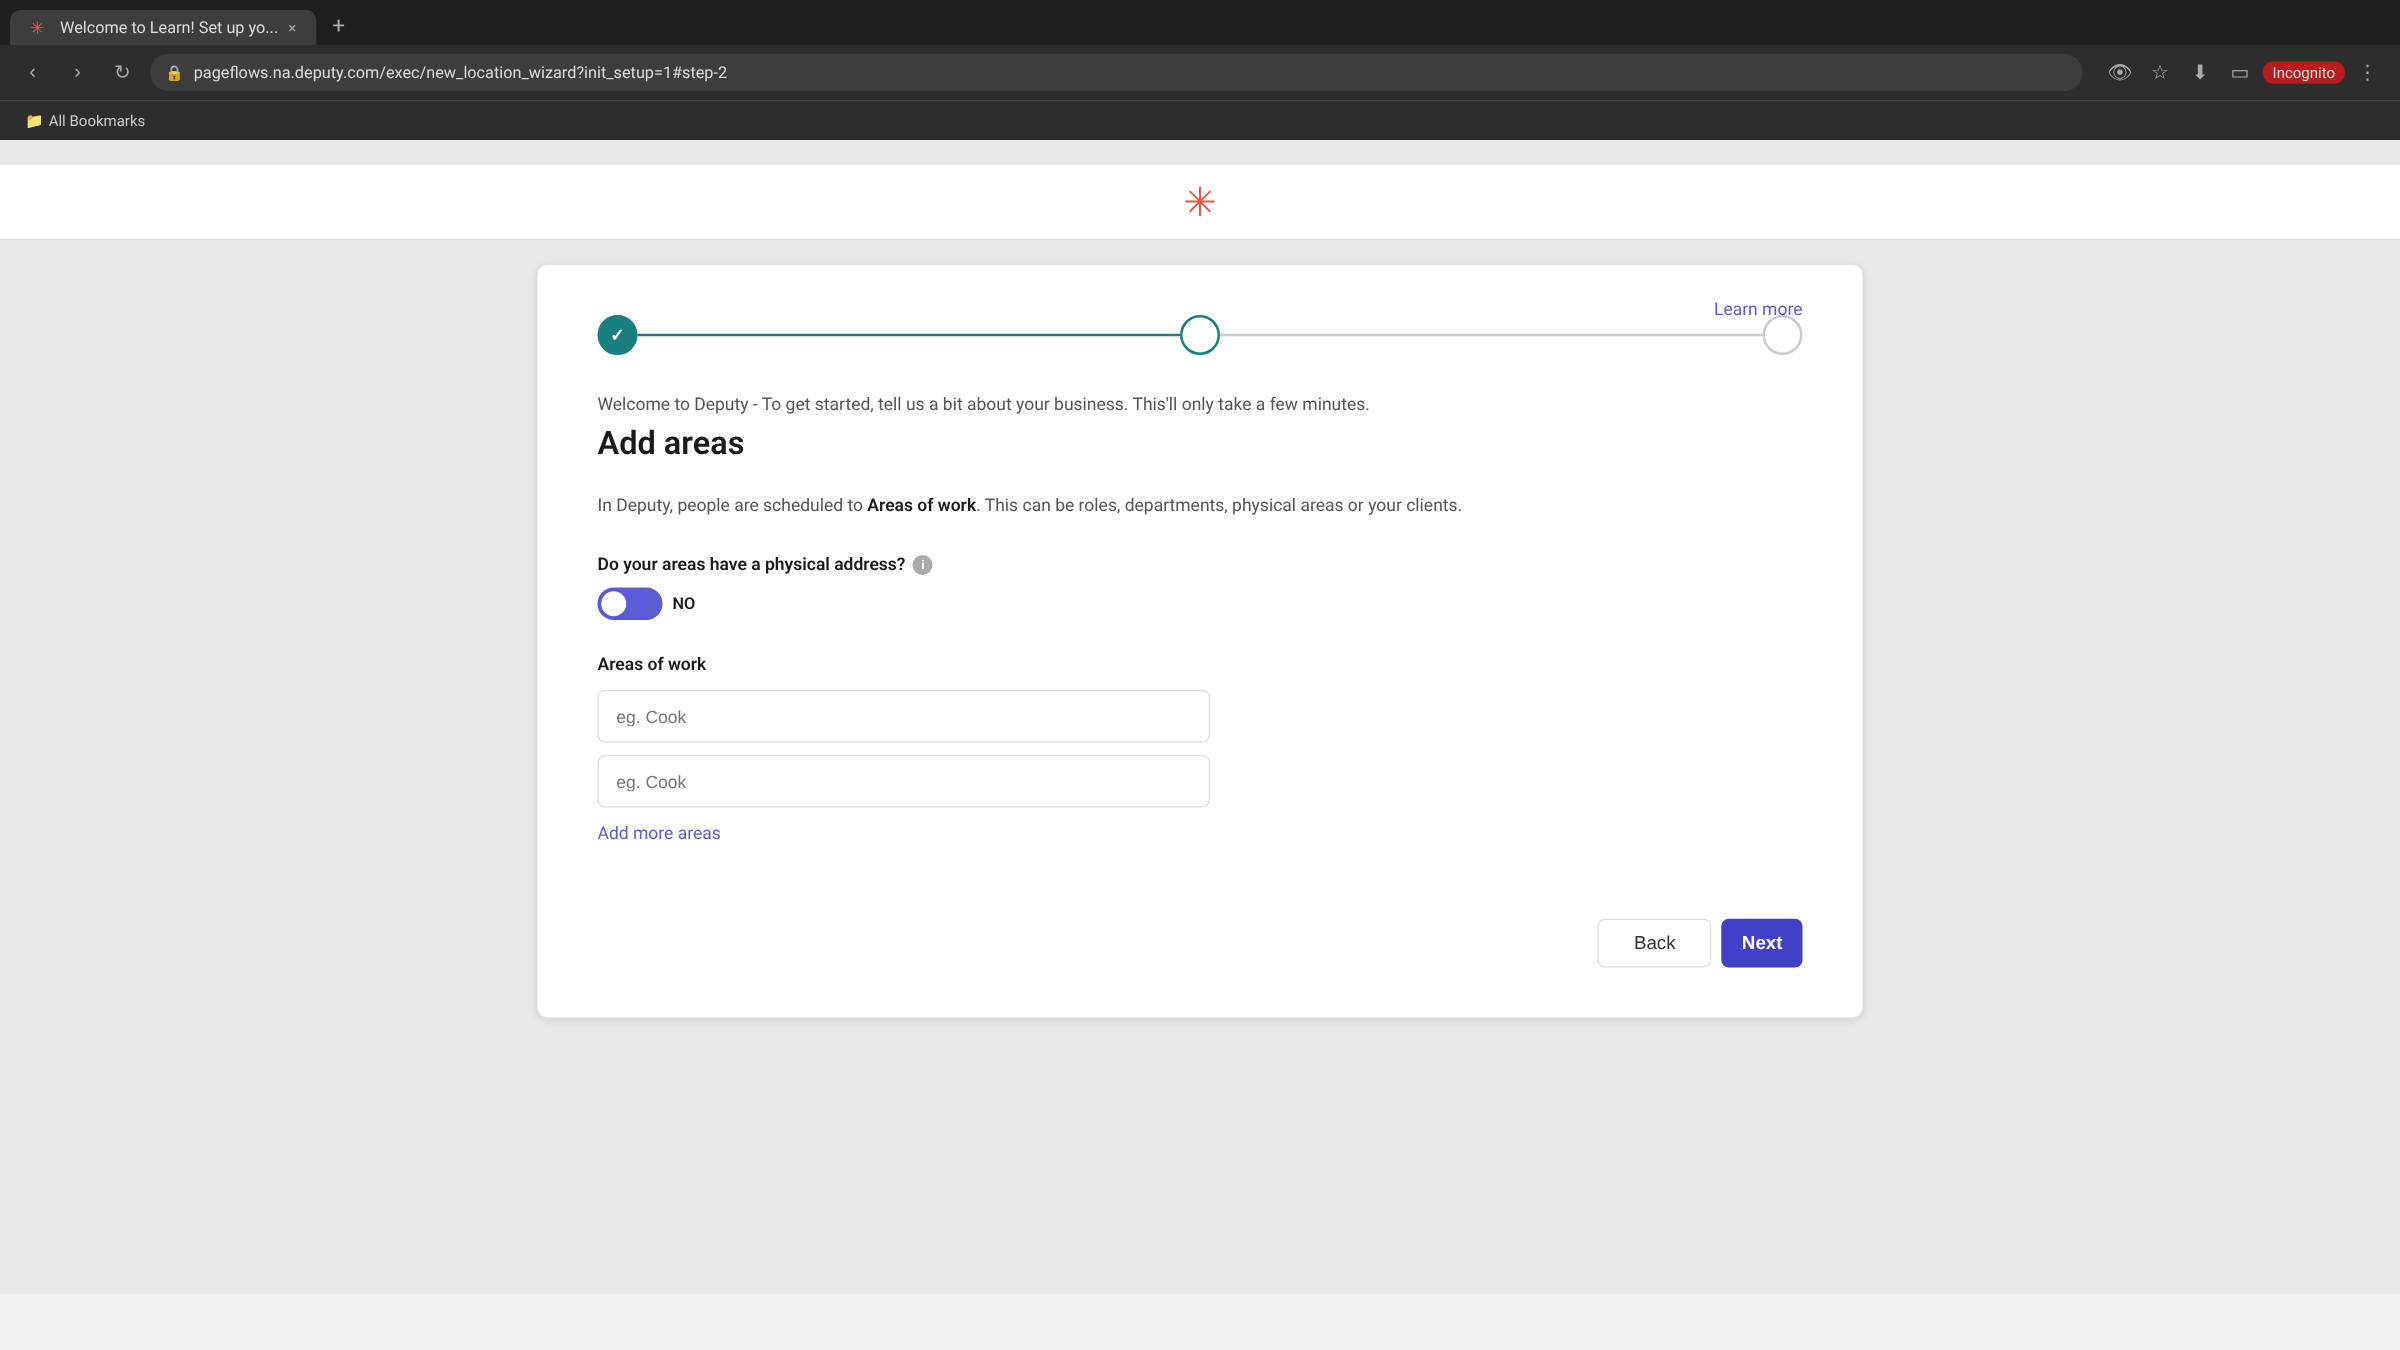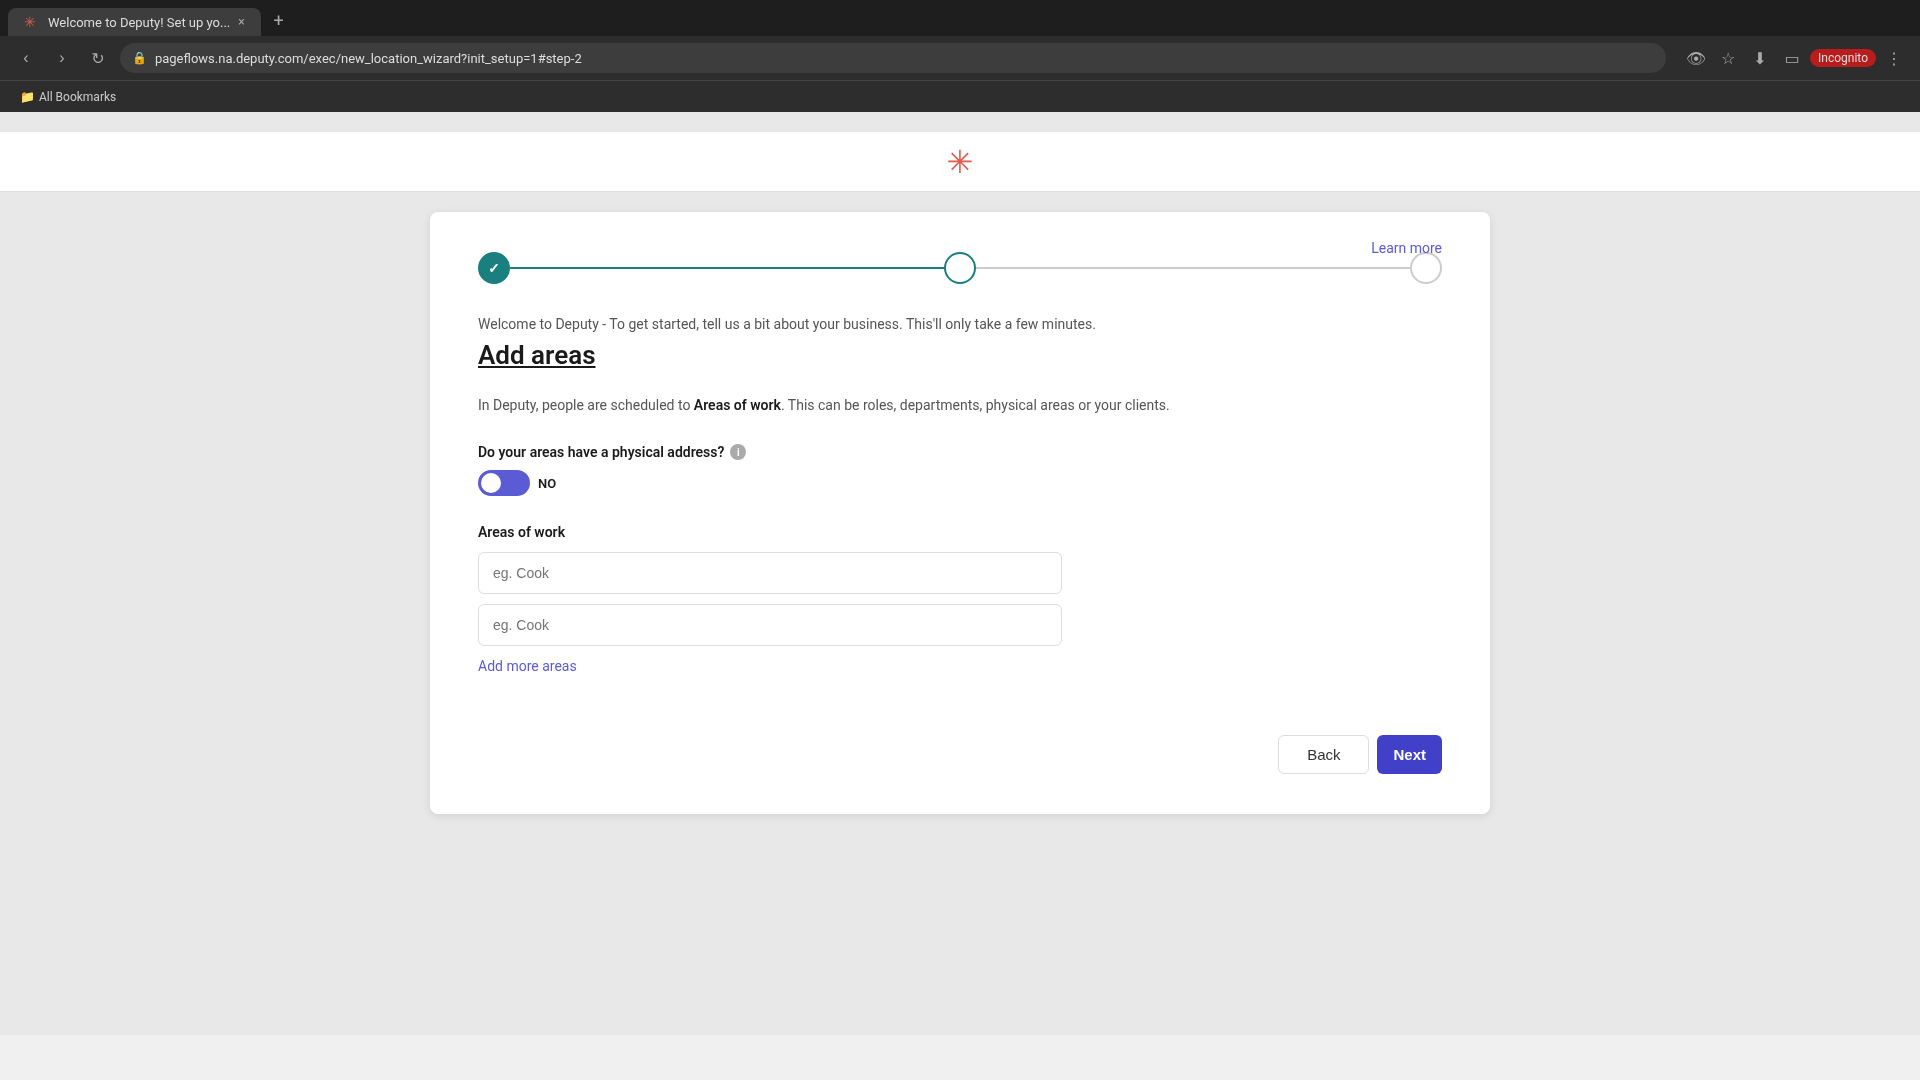--- a/index.html
+++ b/index.html
@@ -215,21 +215,20 @@
     .wizard-subtitle {
       color: #555;
       font-size: 14px;
       margin-bottom: 8px;
     }
     .wizard-title {
       font-size: 26px;
       font-weight: 600;
       color: #1a1a1a;
       margin-bottom: 24px;
-      text-decoration: underline;
     }
     .wizard-description {
       font-size: 14px;
       color: #555;
       line-height: 1.6;
       margin-bottom: 28px;
     }
     .wizard-description .highlight {
       font-weight: 600;
       color: #1a1a1a;
@@ -294,21 +293,21 @@
     .areas-section {
       margin-bottom: 20px;
     }
     .areas-label {
       font-size: 14px;
       font-weight: 600;
       color: #1a1a1a;
       margin-bottom: 12px;
     }
     .area-input {
-      width: 584px;
+      width: 490px;
       height: 42px;
       border: 1px solid #ddd;
       border-radius: 6px;
       padding: 0 14px;
       font-size: 14px;
       color: #aaa;
       margin-bottom: 10px;
       display: block;
       outline: none;
     }
@@ -347,21 +346,21 @@
       cursor: pointer;
       font-weight: 600;
     }
   </style>
 </head>
 <body>
 
 <div class="tab-bar">
   <div class="tab">
     <span class="tab-favicon" style="color:#e05a4e; font-size:14px;">✳</span>
-    <span>Welcome to Deputy! Set up yo...</span>
+    <span>Welcome to Learn! Set up yo...</span>
     <span class="tab-close">×</span>
   </div>
   <div class="tab-new">+</div>
 </div>
 
 <div class="address-bar-row">
   <button class="nav-btn">‹</button>
   <button class="nav-btn">›</button>
   <button class="nav-btn">↻</button>
   <div class="address-bar">

